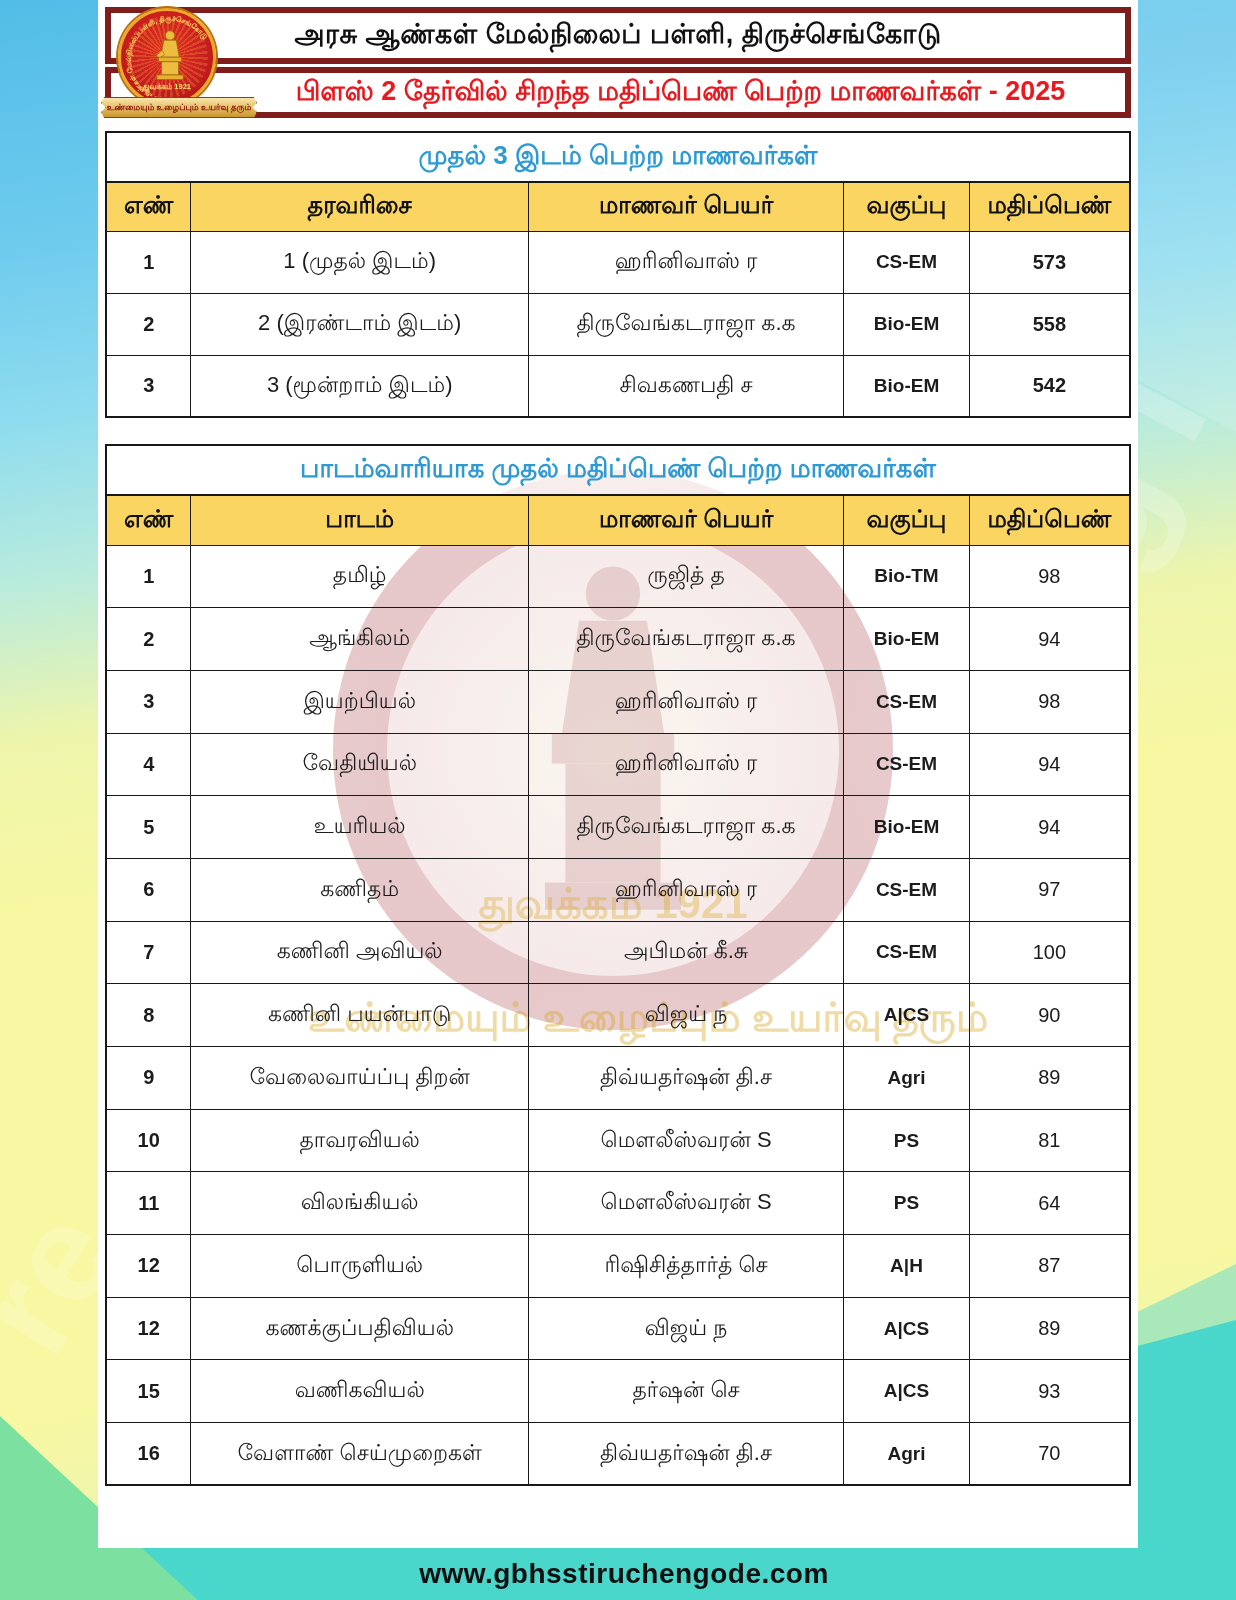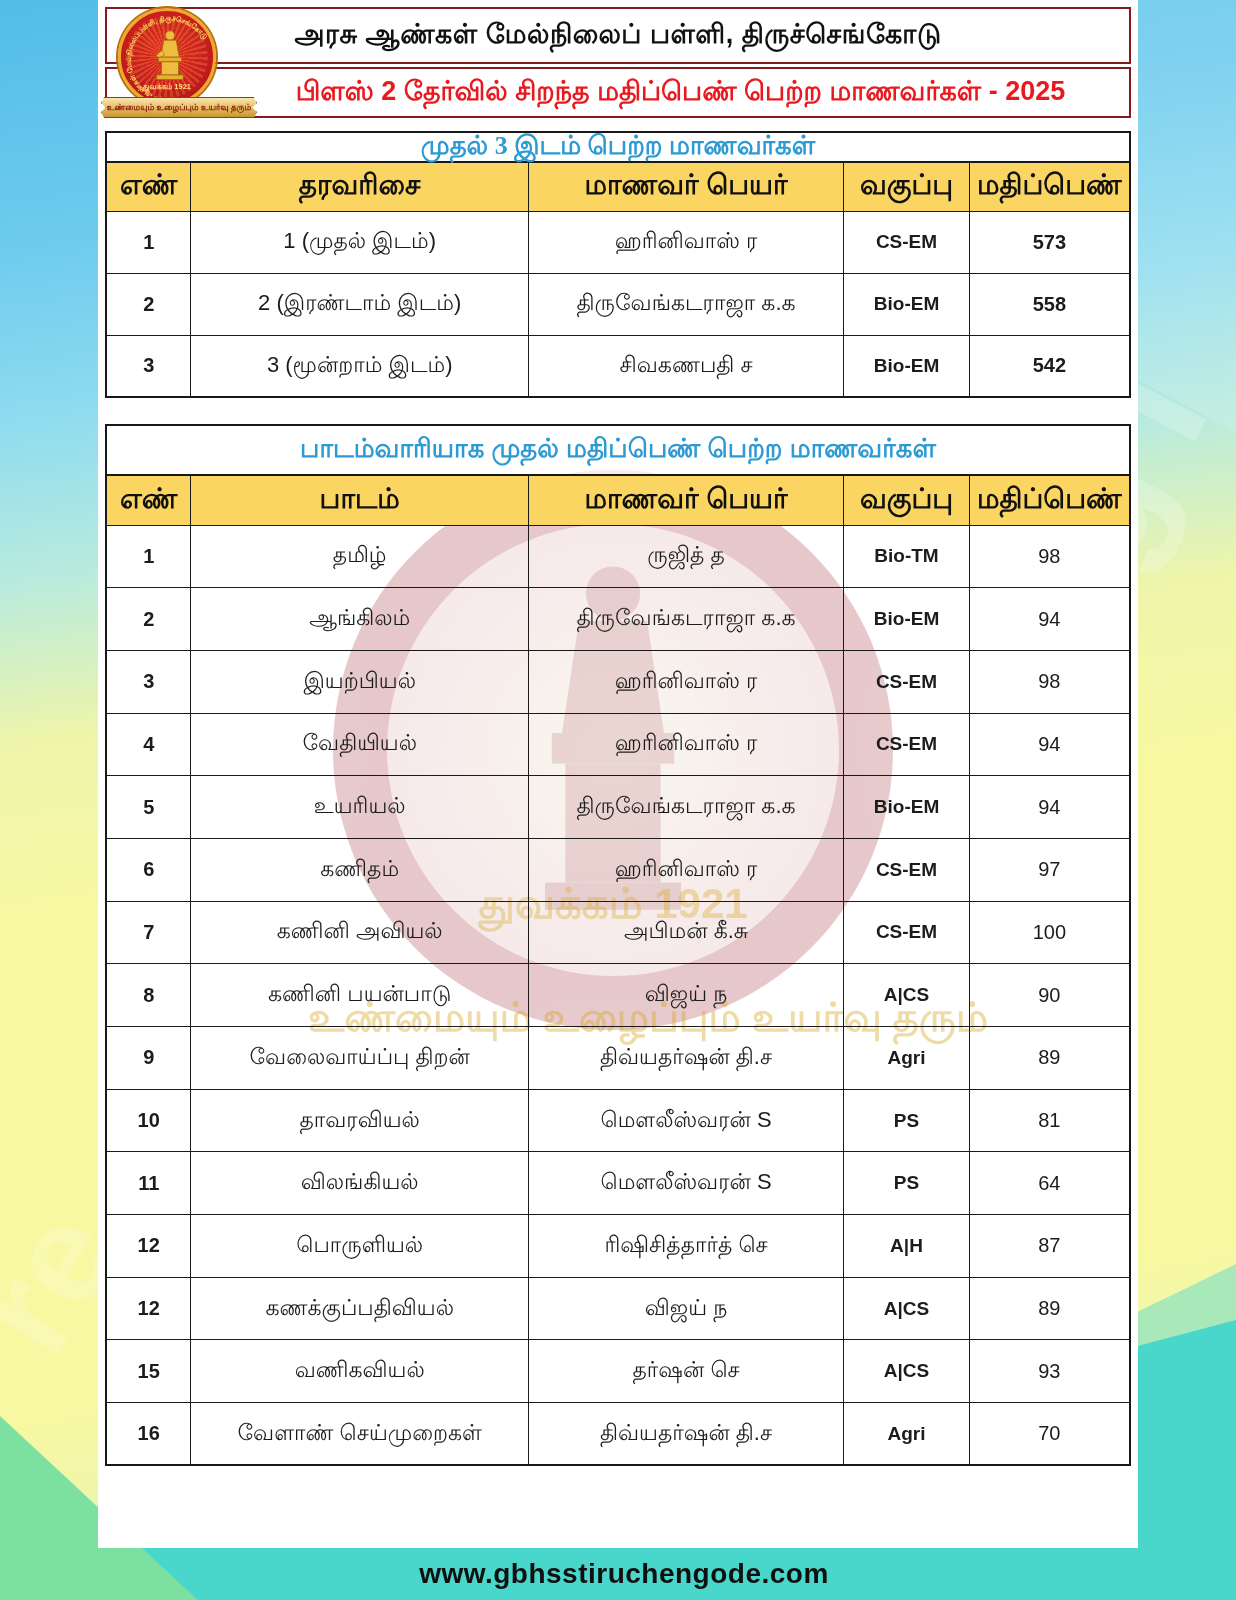--- a/index.html
+++ b/index.html
@@ -76,21 +76,21 @@
   .emblem-wm .wm-motto {
     position:absolute; left:120px; top:995px; width:860px; text-align:center;
     font-size:40px; font-weight:700; color:rgba(216,166,32,0.40);
     white-space:nowrap;
   }
 
   
   .hdr-box {
     position:relative;
     margin:0 7px; width:1026px;
-    background:#ffffff; border:2px solid #7f1d1d;
+    background:#ffffff; border:6px solid #7f1d1d;
     display:flex; align-items:center; justify-content:center;
   }
   .hdr1 { margin-top:7px; height:57px; }
   .hdr1 .txt { font-size:27px; font-weight:700; color:#111; letter-spacing:0.5px; }
   .hdr2 { margin-top:3px; height:51px; padding-left:125px; }
   .hdr2 .txt { font-size:27px; font-weight:700; color:#e8191f; }
 
   
   .logo { position:absolute; left:20px; top:8px; z-index:5; }
   .logo-circle {
@@ -121,29 +121,29 @@
 
   
   .tbox { margin:0 7px; width:1026px; position:relative; }
   .t1 { margin-top:13px; }
   .t2 { margin-top:26px; }
   .ttitle {
     border:2px solid #181818; border-bottom:none;
     display:flex; align-items:center; justify-content:center;
     background:rgba(255,255,255,0.65);
   }
-  .t1 .ttitle { height:30px;font-family:Liberation Serif, serif; }
+  .t1 .ttitle { height:50px; }
   .t2 .ttitle { height:50px; }
   .ttitle .txt { font-size:26px; font-weight:700; color:#2e9ad4; }
 
   table { width:100%; border-collapse:collapse; table-layout:fixed; }
   th, td { border:1.6px solid #1a1a1a; text-align:center; vertical-align:middle; padding:0 4px; }
   table { border:2px solid #181818; }
   thead th {
-    background:#fbd562; font-size:28px; font-weight:700; color:#111;
+    background:#fbd562; font-size:24px; font-weight:700; color:#111;
   }
   .t1 thead th { height:49px; }
   .t2 thead th { height:50px; }
   .t1 tbody td { height:62px; }
   .t2 tbody td { height:62.7px; }
   tbody td { background:transparent; font-size:22px; color:#1c1c1c; }
   td.cell-num   { font-size:20px; font-weight:600; }
   td.cell-class { font-size:19px; font-weight:600; }
   .t1 td.cell-marks { font-size:20px; font-weight:700; }
   .t2 td.cell-marks { font-size:20px; font-weight:500; }

